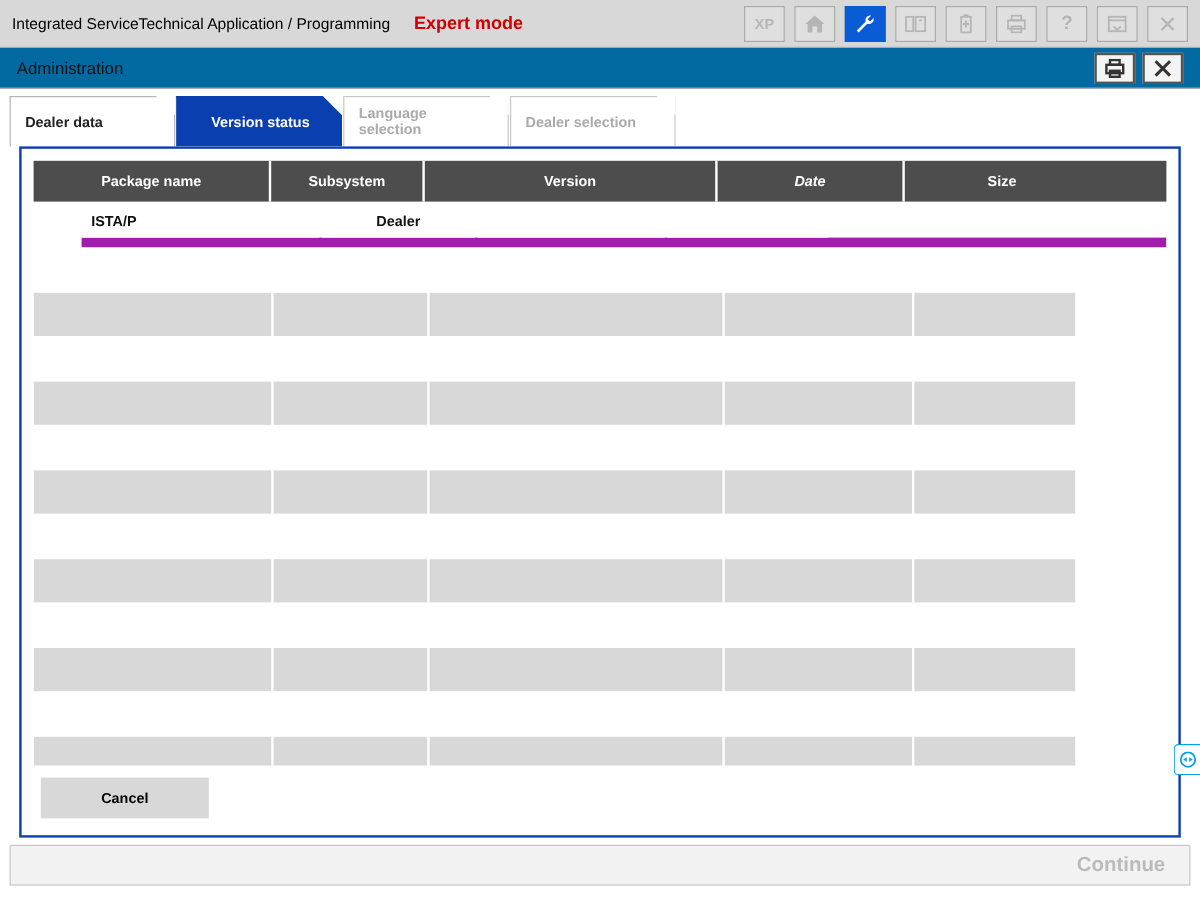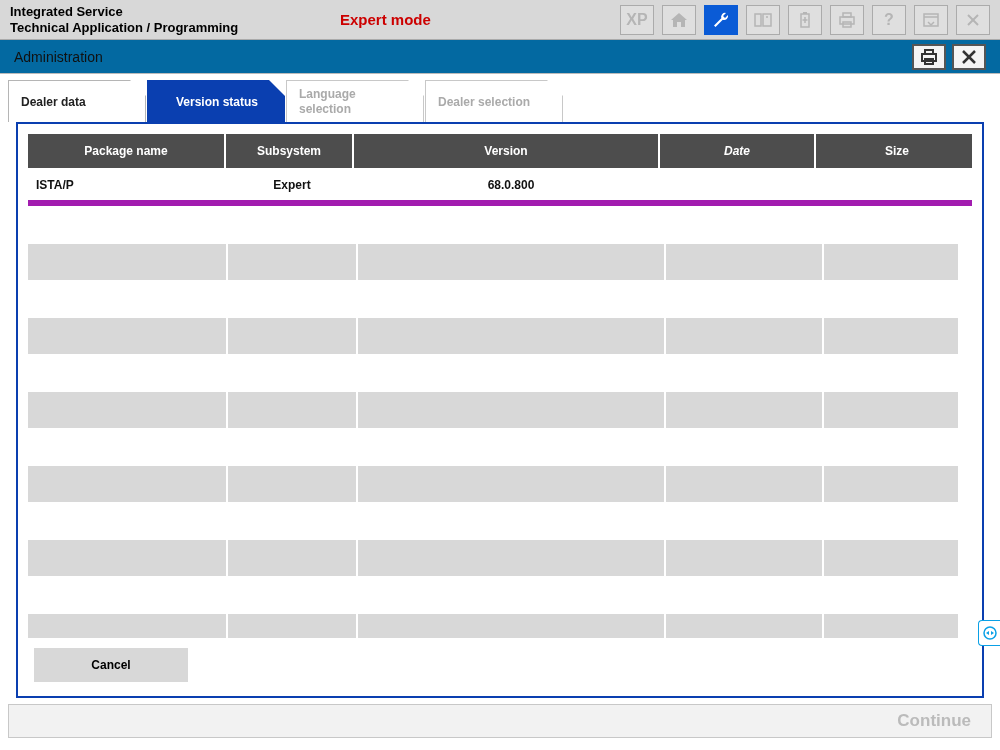--- a/index.html
+++ b/index.html
@@ -15,22 +15,22 @@
   .topbar {
     display: flex;
     align-items: center;
     height: 40px;
     background: #d8d8d8;
     border-bottom: 1px solid #aaa;
     padding: 0 10px;
   }
   .topbar-titles {
     display: flex;
-    flex-direction: column;
-    font-weight: bold;
+    flex-direction: row;
+    font-weight: normal;
     font-size: 13px;
     line-height: 1.2;
     min-width: 310px;
   }
   .mode-label {
     color: #c00;
     font-weight: bold;
     font-size: 15px;
     margin-left: 20px;
     min-width: 160px;
@@ -125,21 +125,20 @@
   .tab.disabled {
     color: #aaa;
     cursor: default;
     background:#fff;
     border-color:#c8c8c8;
   }
   .tab.disabled .notch{ border-top-color:#fff; }
   .tab.multi {
     flex-direction: column;
     align-items: flex-start;
-    justify-content: center;
     line-height:1.2;
   }
 
   .panel {
     border: 2px solid #0a3fb0;
     margin: 0 8px 6px 8px;
     padding: 10px 10px 10px 10px;
     height: 576px;
     position: relative;
     background:#fff;
@@ -157,50 +156,50 @@
     font-weight: bold;
     height: 34px;
     align-items: center;
   }
   .grid-header .cell { border-right: 2px solid #fff; display:flex; align-items:center; justify-content:center; height:100%; }
   .grid-header .cell:first-child { justify-content:center; }
   .grid-header .cell:last-child{ border-right:none;margin-left:14px; }
 
   .col-pkg { width: 198px; }
   .col-sub { width: 128px; }
-  .col-ver { width: 306px; }
+  .col-ver { width: 244px; }
   .col-date{ width: 156px; font-style: italic; }
   .col-size{ width: 134px; }
 
   .grid-row {
     display: flex;
     height: 36px;
     margin-top: 2px;
   }
   .grid-row .cell {
     background: #d8d8d8;
     margin-right: 2px;
     display:flex;
     align-items:center;
     padding: 0 8px;
     font-size: 12px;
     font-weight: bold;
     color:#111;
   }
   .grid-row .cell:last-child{ margin-right:0; }
   .grid-row.data .cell { background: #fff; }
-  .grid-row.data { border-bottom: 6px solid #a21caf; }
+  .grid-row.data { border-bottom: 8px solid #a21caf; margin-left: 40px; }
   .grid-row.data .cell.center{ justify-content:center; }
   .grid-row .cell.center{ justify-content:center; }
 
   .cancel-btn {
     position:absolute;
     left: 16px;
     bottom: 14px;
-    width: 154px;
+    width: 140px;
     height: 34px;
     background:#d8d8d8;
     border:none;
     font-size:12px;
     font-weight:bold;
     cursor:pointer;
   }
 
   .bottom-strip{
     margin: 0 8px 6px 8px;
@@ -239,21 +238,21 @@
 <body>
 
 <div class="topbar">
   <div class="topbar-titles">
     <span>Integrated Service</span>
     <span>Technical Application / Programming</span>
   </div>
   <div class="mode-label">Expert mode</div>
   <div class="topbar-icons">
     <div class="tb-btn disabled">
-      <span style="color:#999;font-weight:bold;font-size:16px;">XP</span>
+      <span style="color:#999;font-weight:bold;font-size:12px;">XP</span>
     </div>
     <div class="tb-btn disabled">
       <svg width="18" height="16" viewBox="0 0 18 16">
           <path fill="#999" d="M9 1 1 8h2v7h4V10h4v5h4V8h2z"></path>
         </svg>
     </div>
     <div class="tb-btn active">
       <svg width="18" height="18" viewBox="0 0 18 18">
           <path fill="#fff" d="M14 2a4 4 0 0 0-4.7 5.2L2 14.5 3.5 16l7.3-7.3A4 4 0 0 0 16 4l-3 3-2-2 3-3z"></path>
         </svg>
@@ -344,22 +343,21 @@
       <div class="grid-header">
         <div class="cell col-pkg">Package name</div>
         <div class="cell col-sub">Subsystem</div>
         <div class="cell col-ver">Version</div>
         <div class="cell col-date">Date</div>
         <div class="cell col-size">Size</div>
       </div>
       <div class="rows-container" id="rows-container">
           <div class="grid-row data">
             <div class="cell col-pkg">ISTA/P</div>
-            <div class="cell col-sub center">Expert</div>
-            <div class="cell col-ver center">68.0.800</div>
+            <div class="cell col-sub center">Dealer</div>
             <div class="cell col-date"></div>
             <div class="cell col-size"></div>
           </div>
           <div style="height: 36px;"></div>
           <div class="grid-row">
             <div class="cell col-pkg"></div>
             <div class="cell col-sub center"></div>
             <div class="cell col-ver center"></div>
             <div class="cell col-date"></div>
             <div class="cell col-size"></div>

